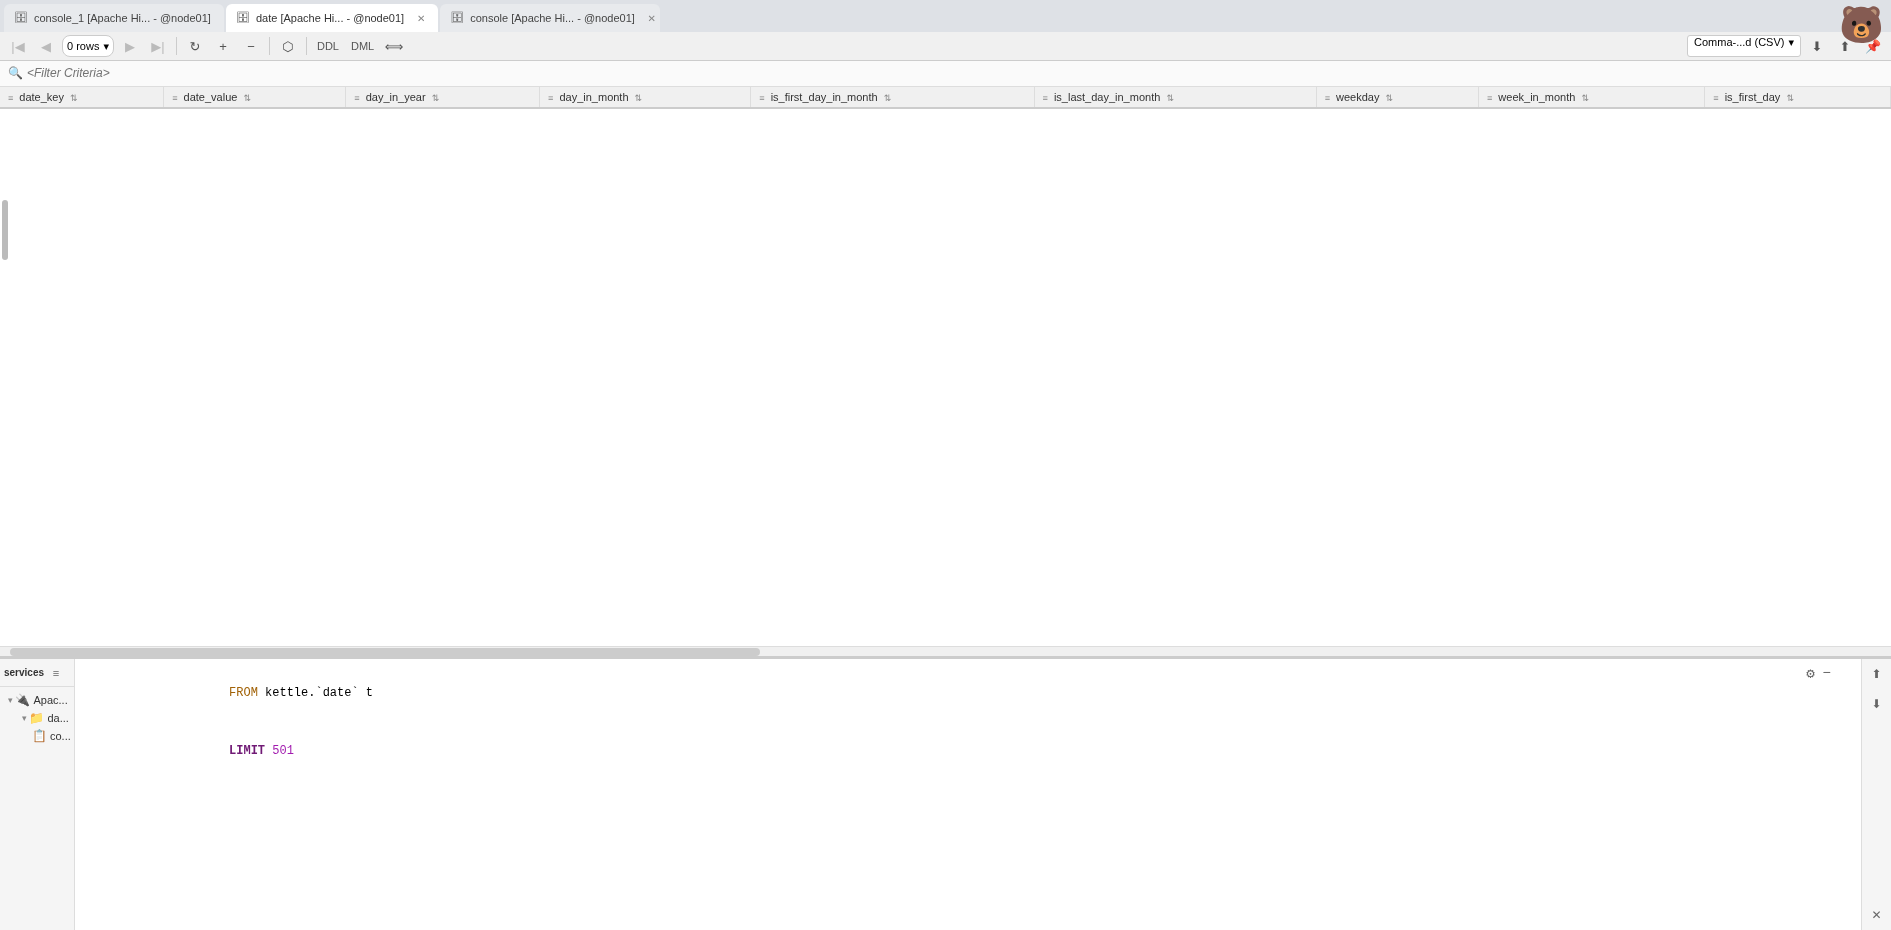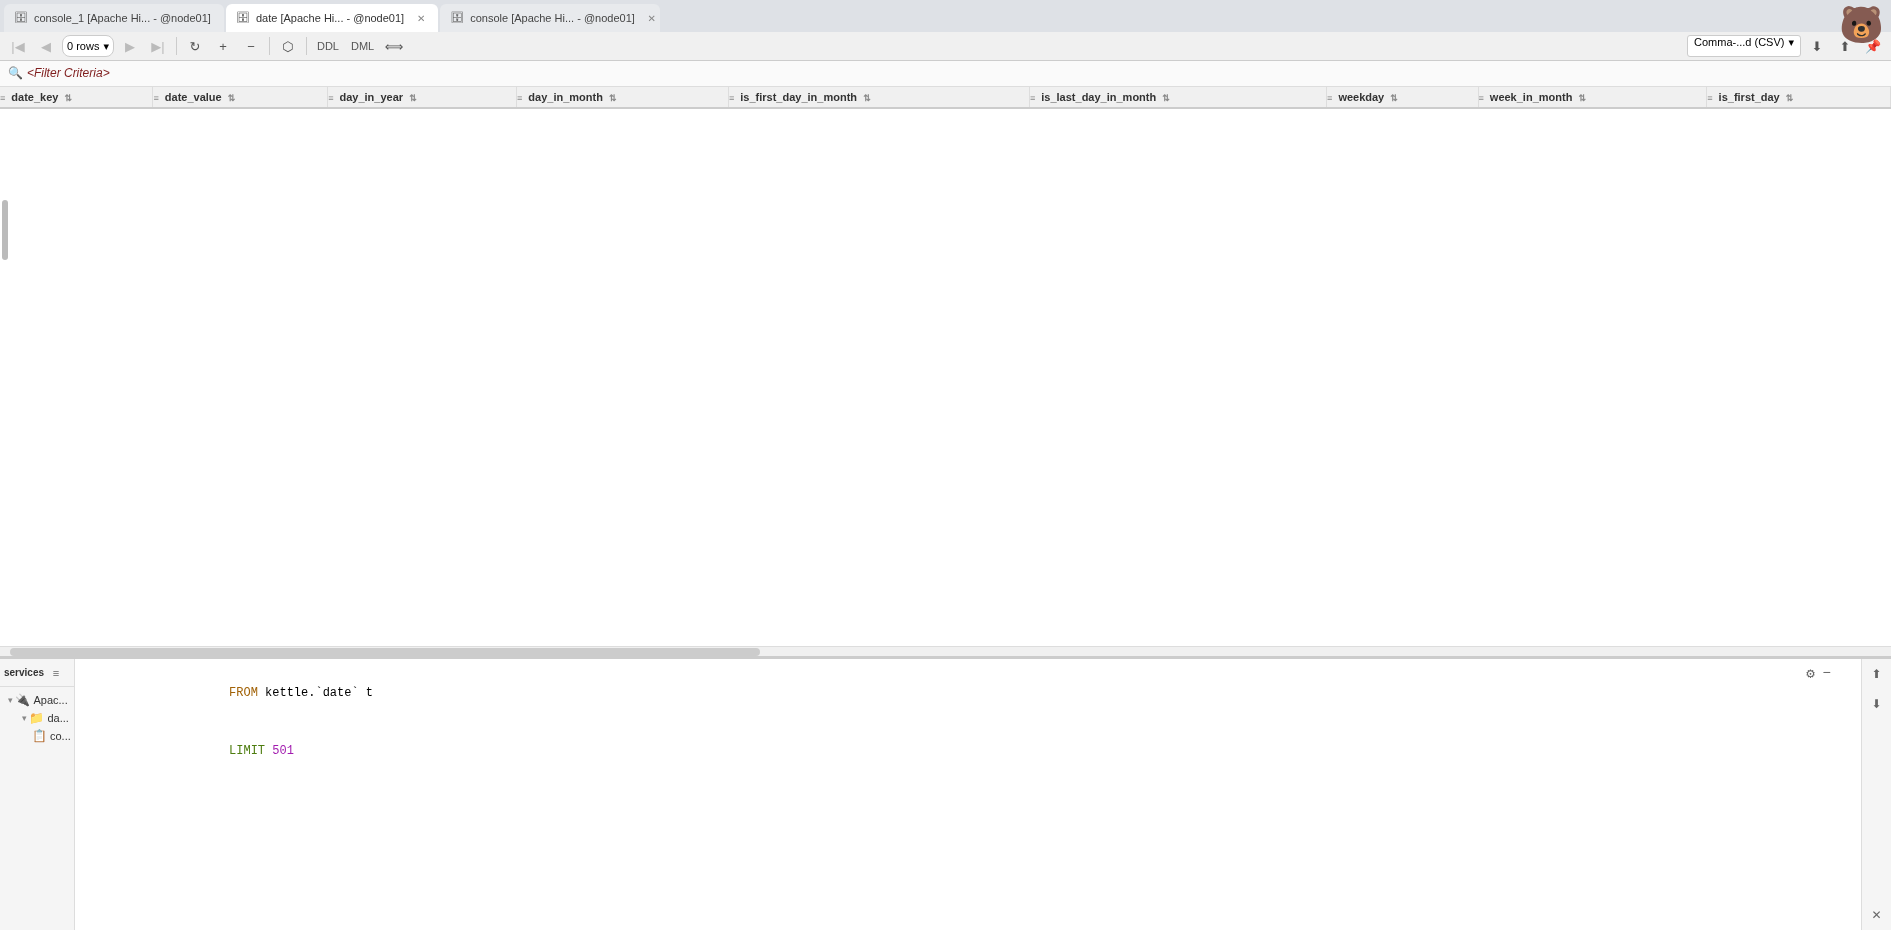--- a/index.html
+++ b/index.html
@@ -149,42 +149,42 @@
       padding: 0 8px;
     }
 
     .filter-icon {
       color: #888;
       margin-right: 4px;
       font-size: 12px;
     }
 
     .filter-placeholder {
-      color: #7f1d1d;
+      color: #737373;
       font-size: 12px;
       font-style: italic;
     }
 
     .data-grid {
       width: 100%;
       border-collapse: collapse;
       font-size: 12px;
     }
 
     .data-grid thead tr {
       background: #f0f0f0;
       border-bottom: 2px solid #ccc;
     }
 
     .data-grid th {
-      padding: 4px 0;
+      padding: 4px 8px;
       text-align: left;
       border-right: 1px solid #ddd;
       white-space: nowrap;
-      font-weight: 700;
+      font-weight: 400;
       color: #333;
       font-size: 11px;
       position: relative;
     }
 
     .col-icon {
       display: inline-block;
       font-size: 9px;
       color: #888;
       margin-right: 3px;
@@ -511,21 +511,21 @@
 
     <div class="console-area">
       <div style="position:absolute; top:6px; right:30px; display:flex; gap:8px;">
         <span style="cursor:pointer; color:#666; font-size:14px;">⚙</span>
         <span style="cursor:pointer; color:#666; font-size:14px;">−</span>
       </div>
       <div class="console-line">
         <span style="color:#a16207; font-weight:normal;">            FROM </span><span>kettle.`date` t</span>
       </div>
       <div class="console-line">
-        <span style="color:#4d7c0f; font-weight:normal;margin-top:20px;">            LIMIT </span><span style="color:#a21caf;">501</span>
+        <span style="color:#701a75; font-weight:bold;margin-top:20px;">            LIMIT </span><span style="color:#a21caf;">501</span>
       </div>
     </div>
 
     <div class="console-right-panel">
       <div class="right-panel-icon">⬆</div>
       <div class="right-panel-icon">⬇</div>
       <div class="right-panel-icon" style="margin-top:auto;">✕</div>
     </div>
   </div>
 </div>

